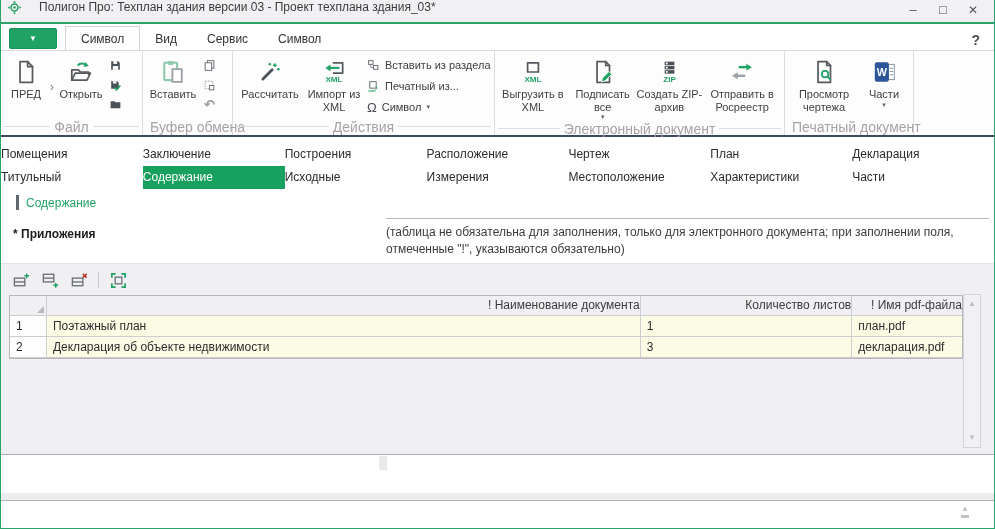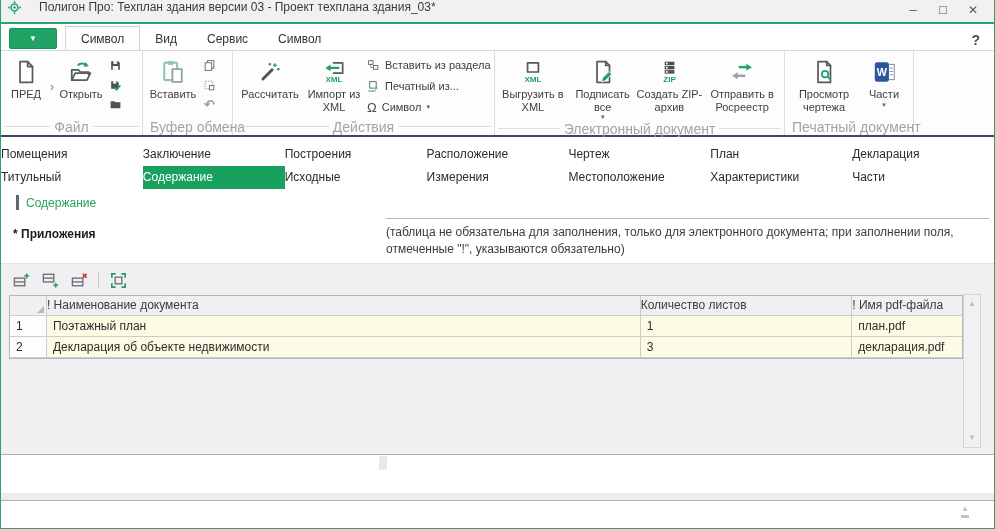--- a/index.html
+++ b/index.html
@@ -66,21 +66,21 @@
                border-top:1px solid #e3e2e5; border-bottom:1px solid #aeadb1; }
   .gtoolbar { position:absolute; top:6px; left:10px; display:flex; gap:9px; align-items:center; }
   .tbico { width:20px; height:20px; display:flex; align-items:center; justify-content:center; }
   .tbsep { width:1px; height:16px; background:#c9c8cc; }
 
   
   .grid { position:absolute; top:31px; left:8px; width:954px; border:1px solid #b7b6ba; background:#fff; font-size:12px; }
   .grow { display:flex; }
   .gc { border-right:1px solid #cdccd0; border-bottom:1px solid #cdccd0; overflow:hidden; white-space:nowrap; position:relative; }
   .gc:last-child { border-right:none; }
-  .ghead .gc { height:20px; background:#f0eff2; color:#3c3c3e; text-align:left; line-height:19px; }
+  .ghead .gc { height:20px; background:#f0eff2; color:#3c3c3e; text-align:right; line-height:19px; }
   .gdata .gc { height:21px; line-height:20px; color:#2d2d2f; }
   .gnum { width:37px; padding-left:6px; background:#fdfdfe; text-align:left; }
   .gname { width:595px; }
   .gsheets { width:212px; }
   .gpdf { width:110px; }
   .gdata .gname, .gdata .gsheets, .gdata .gpdf { background:#fcfce4; padding-left:6px; text-align:left; }
   .corner { position:absolute; right:2px; bottom:2px; width:0; height:0;
             border-left:7px solid transparent; border-bottom:7px solid #b9b8bc; }
 
   

